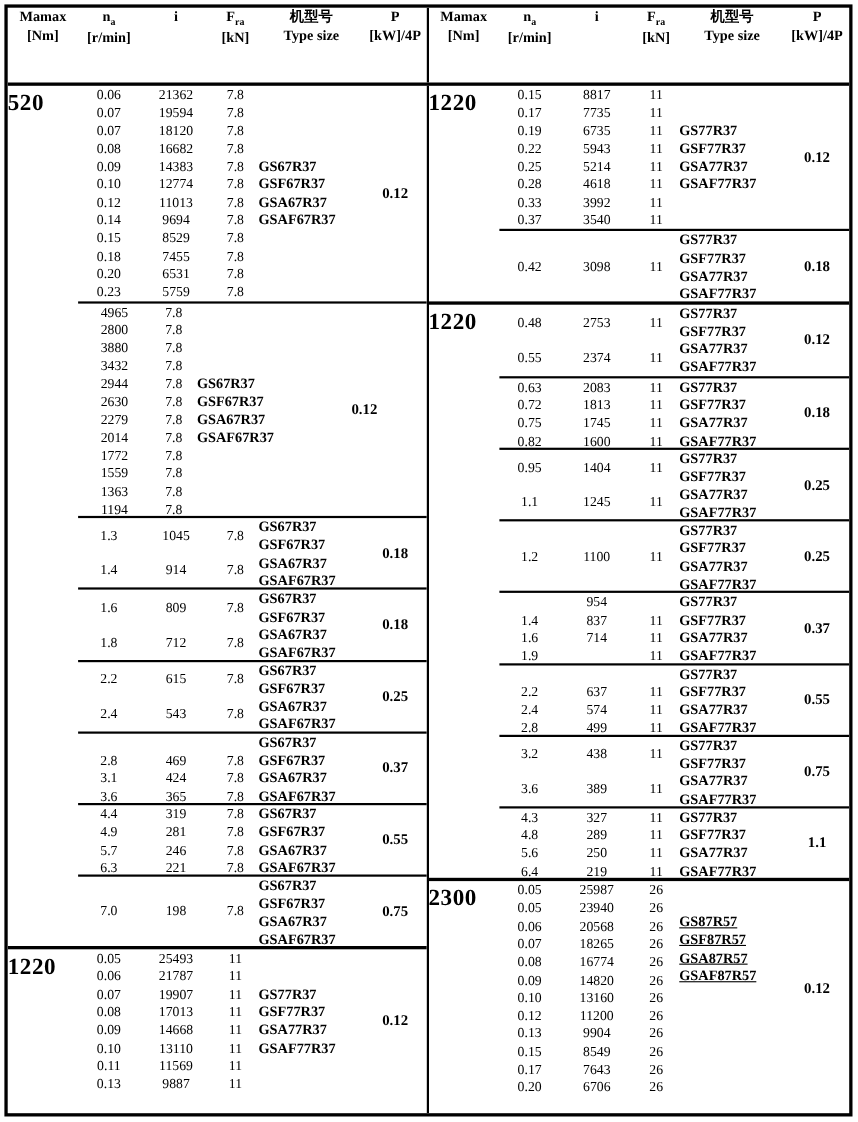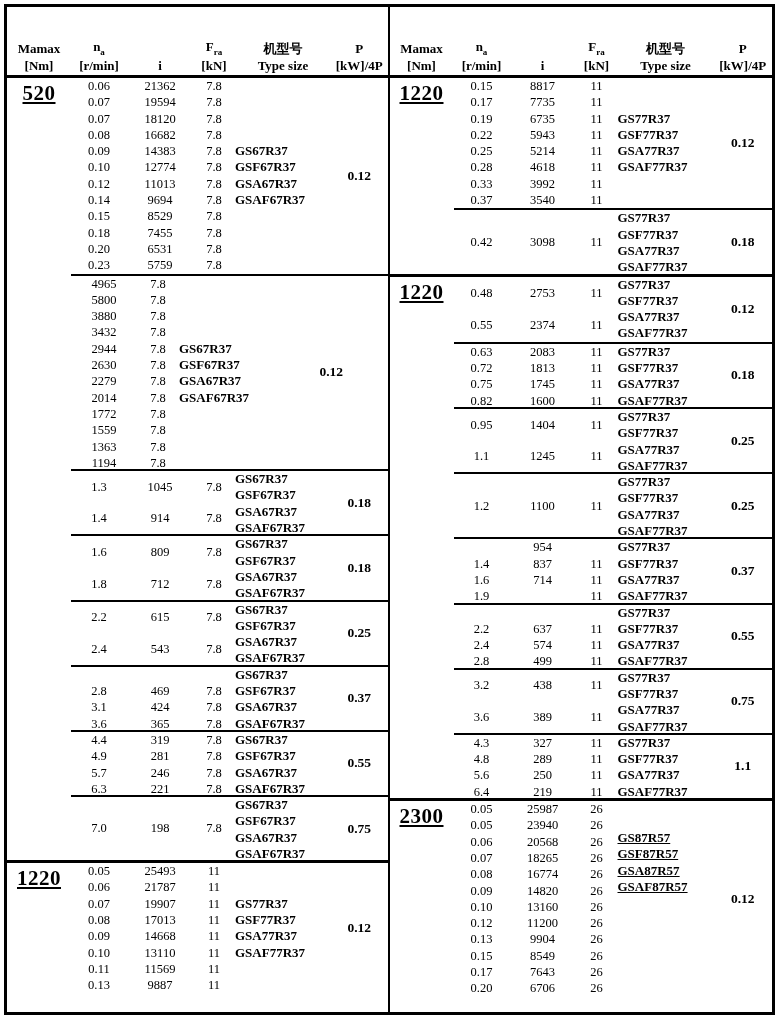--- a/index.html
+++ b/index.html
@@ -2,38 +2,38 @@
 <html><head>
 <meta charset="utf-8">
 <style>
   * { margin:0; padding:0; box-sizing:border-box; }
   html,body { width:780px; height:1020px; background:#ffffff; }
   body { font-family:"Liberation Serif","DejaVu Serif",serif; color:#000; }
   .page { position:relative; width:780px; height:1020px; background:#fff; }
   .table { position:absolute; left:4px; top:4px; width:771px; height:1011px;
            border:3px solid #000; display:flex; flex-direction:column; overflow:hidden; }
   .header { flex:0 0 71px; display:flex; border-bottom:3px solid #000; }
-  .half-header { width:50%; display:flex; align-items:flex-end; }
+  .half-header { width:50%; display:flex; align-items:flex-start; }
   .half-header.left { border-right:2px solid #000; }
   .hcol { text-align:center; font-weight:bold; font-size:13px; line-height:1.3; }
   .hcol sub { font-size:9px; }
   .w-mamax { width:64px; }
   .w-na    { width:56px; }
   .w-i     { width:66px; }
   .w-fra   { width:42px; }
   .w-type  { width:96px; }
   .w-p     { flex:1; }
   .body { flex:1; display:flex; }
   .half { width:50%; display:flex; flex-direction:column; overflow:hidden; }
   .half.left { border-right:2px solid #000; }
   .section { display:flex; }
   .section + .section { border-top:3px solid #000; }
   .section:last-child { flex:1 0 auto; }
   .mamax-cell { width:64px; }
-  .mamax-label { font-size:21px; font-weight:bold; text-align:center; padding-top:3px; letter-spacing:0.5px;text-decoration:underline; }
+  .mamax-label { font-size:21px; font-weight:bold; padding-top:3px; letter-spacing:0.5px; }
   .blocks { flex:1; display:flex; flex-direction:column; }
   .block { display:flex; }
   .block + .block { border-top:2px solid #000; }
   .col { display:flex; flex-direction:column; }
   .col.spread { justify-content:space-around; }
   .col-na  { width:56px; }
   .col-i   { width:66px; }
   .col-fra { width:42px; }
   .col-type{ width:96px; }
   .col-p   { flex:1; display:flex; flex-direction:column; justify-content:center; }
@@ -157,21 +157,21 @@
                   <div class="type-cell">GSA67R37</div>
                   <div class="type-cell">GSAF67R37</div>
                 </div>
                 <div class="col col-p">
                   <div class="p-cell">0.12</div>
                 </div>
               </div>
               <div class="block" style="height: 195.6px;">
                 <div class="col col-i">
                   <div class="cell">4965</div>
-                  <div class="cell">5800</div>
+                  <div class="cell">2800</div>
                   <div class="cell">3880</div>
                   <div class="cell">3432</div>
                   <div class="cell">2944</div>
                   <div class="cell">2630</div>
                   <div class="cell">2279</div>
                   <div class="cell">2014</div>
                   <div class="cell">1772</div>
                   <div class="cell">1559</div>
                   <div class="cell">1363</div>
                   <div class="cell">1194</div>

